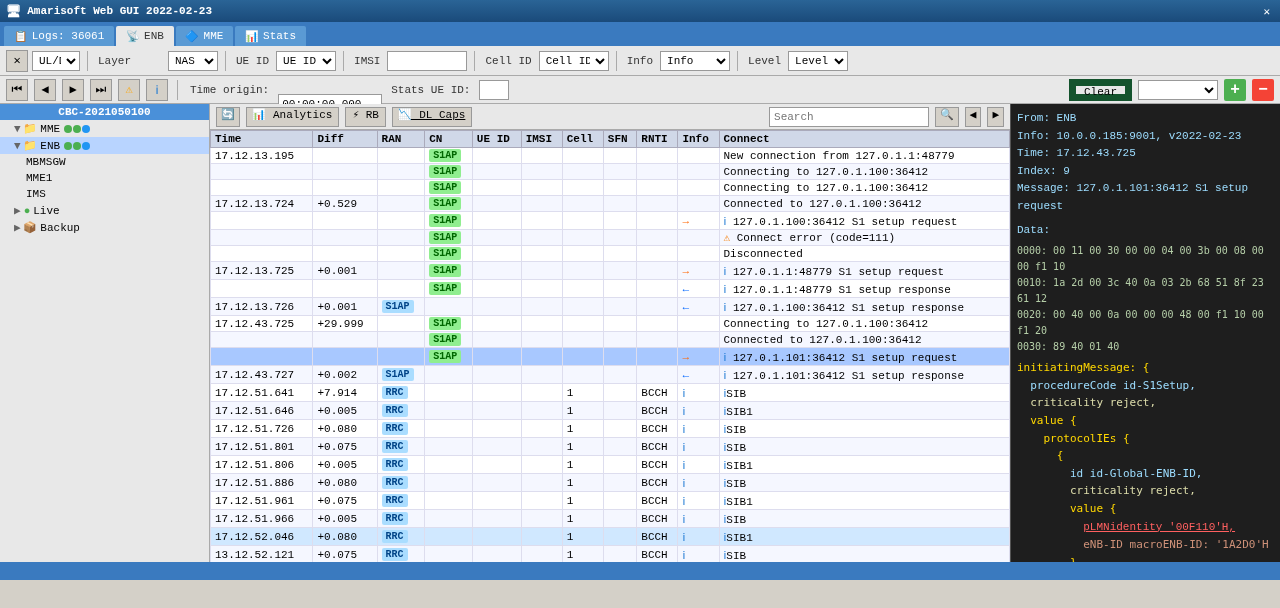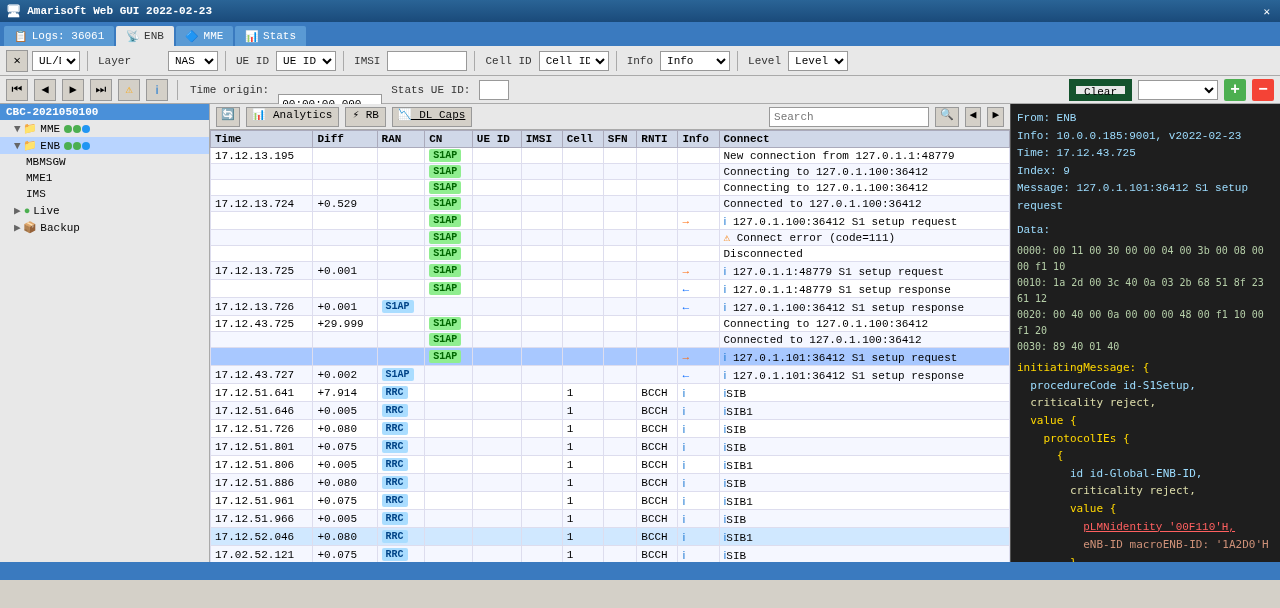--- a/index.html
+++ b/index.html
@@ -83,20 +83,21 @@
       border-right: 1px solid #aaa;
       overflow-y: auto;
       height: 100%;
     }
     .sidebar-title {
       background: #4a90d9;
       color: white;
       padding: 2px 6px;
       font-size: 11px;
       font-weight: bold;
+      text-align: center;
     }
     .tree-item {
       padding: 2px 4px;
       display: flex;
       align-items: center;
       cursor: pointer;
       font-size: 11px;
     }
     .tree-item .arrow { margin-right: 3px; color: #666; }
     .tree-item .status-dots { display: flex; gap: 1px; margin-left: 4px; }
@@ -702,21 +703,21 @@
               <td></td>
               <td></td>
               <td></td>
               <td>1</td>
               <td></td>
               <td>BCCH</td>
               <td><span style="color:#1976d2;">ℹ</span></td>
               <td><span style="color: rgb(25, 118, 210);">ℹ</span>SIB1</td>
             </tr>
             <tr>
-              <td>17.02.52.121</td>
+              <td>13.12.52.121</td>
               <td>+0.075</td>
               <td><span class="cell-rrc">RRC</span></td>
               <td></td>
               <td></td>
               <td></td>
               <td>1</td>
               <td></td>
               <td>BCCH</td>
               <td><span style="color:#1976d2;">ℹ</span></td>
               <td><span style="color: rgb(25, 118, 210);">ℹ</span>SIB</td>

